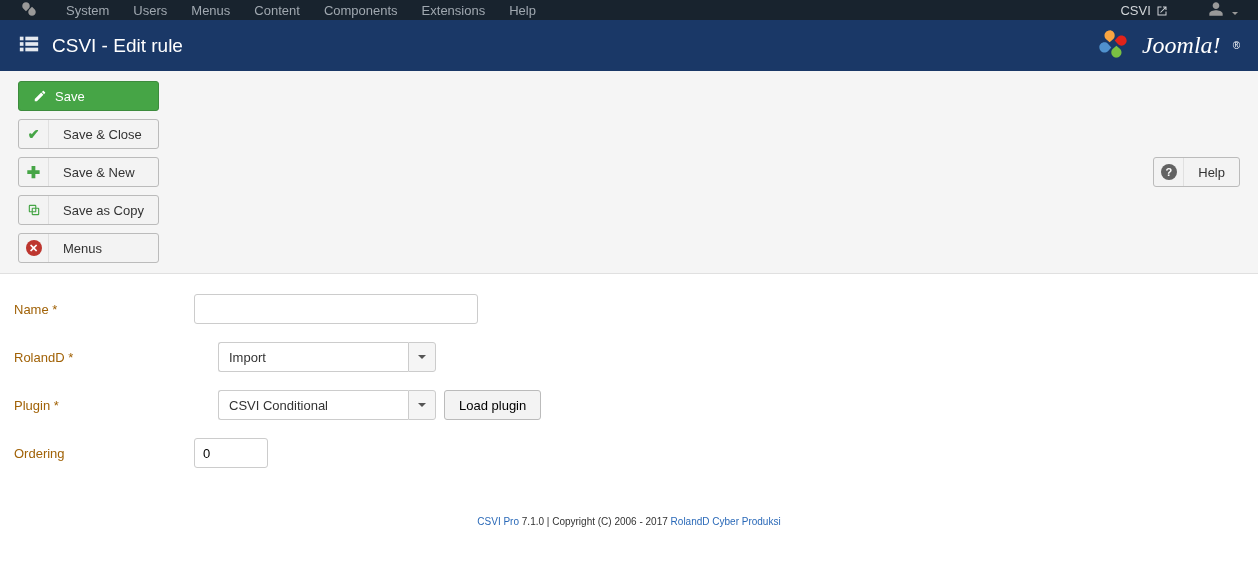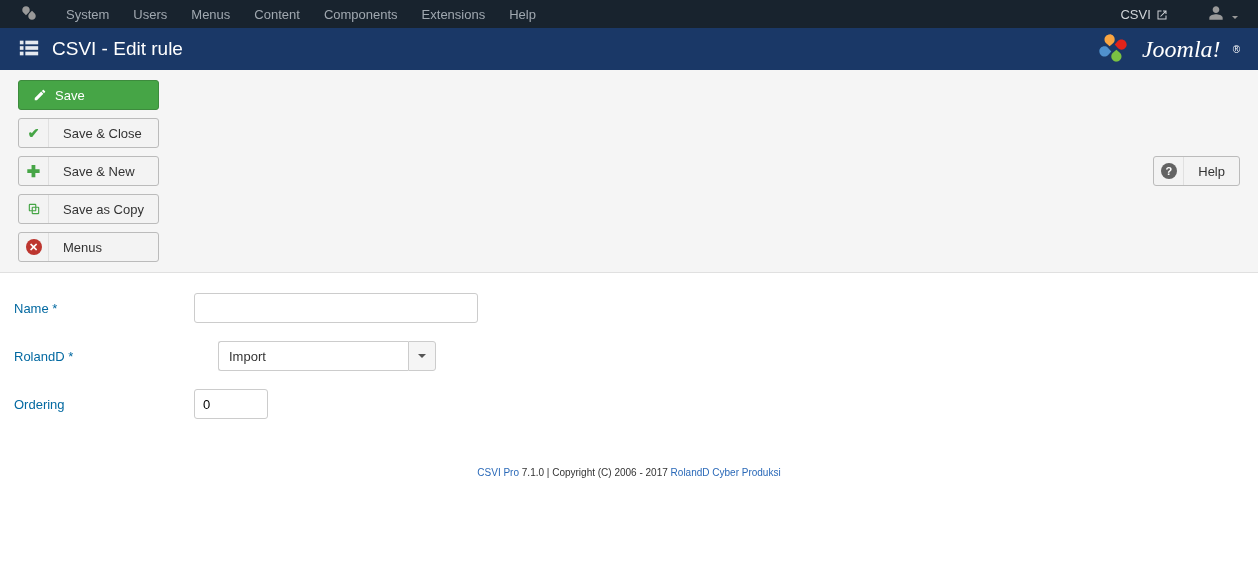--- a/index.html
+++ b/index.html
@@ -1,30 +1,30 @@
 <!DOCTYPE html>
 <html><head>
 <meta charset="utf-8">
 <style>
 * { margin: 0; padding: 0; box-sizing: border-box; }
 body { font-family: Arial, Helvetica, sans-serif; font-size: 13px; color: #333; background: #fff; }
 
 
-.topbar { background: #18232e; height: 28px; display: flex; align-items: center; padding: 8px 8px; justify-content: space-between; }
+.topbar { background: #18232e; height: 20px; display: flex; align-items: center; padding: 8px 8px; justify-content: space-between; }
 .topbar-left { display: flex; align-items: center; gap: 0; }
 .topbar-item { color: #a0a8b0; padding: 6px 12px; cursor: pointer; font-size: 13px; }
 .joomla-icon { width: 18px; height: 18px; fill: #999; margin-right: 4px; }
 .topbar-right { display: flex; align-items: center; gap: 16px; }
 .topbar-right .topbar-item { color: #d0d4d8; }
 .ext-icon { width: 12px; height: 12px; fill: #d0d4d8; margin-left: 2px; vertical-align: middle; }
 .user-icon { width: 16px; height: 16px; fill: #999; }
 .caret { display: inline-block; width: 0; height: 0; margin-left: 4px; border-left: 3px solid transparent; border-right: 3px solid transparent; border-top: 3px solid #999; vertical-align: middle; }
 
 
-.header { background: #1a3867; height: 42px; display: flex; align-items: center; justify-content: space-between; padding: 0 18px; }
+.header { background: #1a3867; height: 51px; display: flex; align-items: center; justify-content: space-between; padding: 0 18px; }
 .header-left { display: flex; align-items: center; gap: 12px; }
 .header-icon svg { width: 22px; height: 22px; fill: #e5e9ef; }
 .header-title { color: #fff; font-size: 19px; font-weight: normal; }
 .joomla-logo { display: flex; align-items: center; gap: 12px; }
 .joomla-logo-text { color: #fff; font-size: 24px; font-style: italic; font-weight: normal; font-family: Georgia, serif; }
 .joomla-logo-mark svg { width: 34px; height: 34px; }
 
 
 .toolbar { background: #f5f5f5; border-bottom: 1px solid #e0e0e0; padding: 10px 18px; display: flex; justify-content: space-between; align-items: center; }
 .toolbar-left { display: flex; gap: 8px; flex-direction: column; }
@@ -35,21 +35,21 @@
 .btn-save .btn-icon { border-right: none; width: auto; padding-left: 14px; padding-right: 2px; }
 .btn-save .btn-text { padding-left: 6px; }
 .icon-check { color: #46a546; font-weight: bold; font-size: 14px; }
 .icon-plus { color: #46a546; font-weight: bold; font-size: 16px; }
 .icon-question { background: #636363; color: #fff; border-radius: 50%; width: 16px; height: 16px; display: inline-flex; align-items: center; justify-content: center; font-size: 11px; font-weight: bold; }
 .icon-pencil { color: #fff; }
 
 
 .form-area { padding: 20px 14px; }
 .form-row { display: flex; align-items: center; margin-bottom: 18px; }
-.form-label { width: 180px; font-size: 13px; color: #0369a1; }
+.form-label { width: 180px; font-size: 13px; color: #a16207; }
 .form-input { border: 1px solid #ccc; border-radius: 3px; height: 30px; padding: 4px 8px; font-size: 13px; }
 .input-wide { width: 284px; }
 .input-narrow { width: 74px; }
 .select-combo { display: flex; margin-left: 24px; }
 .select-combo .select-text { border: 1px solid #ccc; border-right: none; border-radius: 3px 0 0 3px; height: 30px; padding: 6px 10px; width: 190px; background: #fff; font-size: 13px; display: flex; align-items: center; }
 .select-combo .select-caret { border: 1px solid #ccc; border-radius: 0 3px 3px 0; width: 28px; height: 30px; background: #f5f5f5; display: flex; align-items: center; justify-content: center; cursor: pointer; }
 .select-combo .select-caret .caret2 { display: inline-block; width: 0; height: 0; border-left: 4px solid transparent; border-right: 4px solid transparent; border-top: 4px solid #555; }
 .btn-plain { border: 1px solid #bbb; background: #f3f3f3; border-radius: 3px; height: 30px; padding: 0 14px; margin-left: 8px; font-size: 13px; cursor: pointer; }
 
 
@@ -174,20 +174,30 @@
   <div class="form-row">
     <label class="form-label">RolandD *</label>
     <div class="select-combo">
       <div class="select-text">Import</div>
       <div class="select-caret">
           <span class="caret2"></span>
         </div>
     </div>
   </div>
   <div class="form-row">
+    <label class="form-label">Plugin *</label>
+    <div class="select-combo">
+      <div class="select-text">CSVI Conditional</div>
+      <div class="select-caret">
+          <span class="caret2"></span>
+        </div>
+    </div>
+    <button class="btn-plain">Load plugin</button>
+  </div>
+  <div class="form-row">
     <label class="form-label">Ordering</label>
     <input class="form-input input-narrow" type="text" value="0" style="">
   </div>
 
 </div>
 
 <div class="footer">
   <a href="#">CSVI Pro</a><span> 7.1.0 | Copyright (C) 2006 - 2017 </span><a href="#">RolandD Cyber Produksi</a>
 </div>
 

